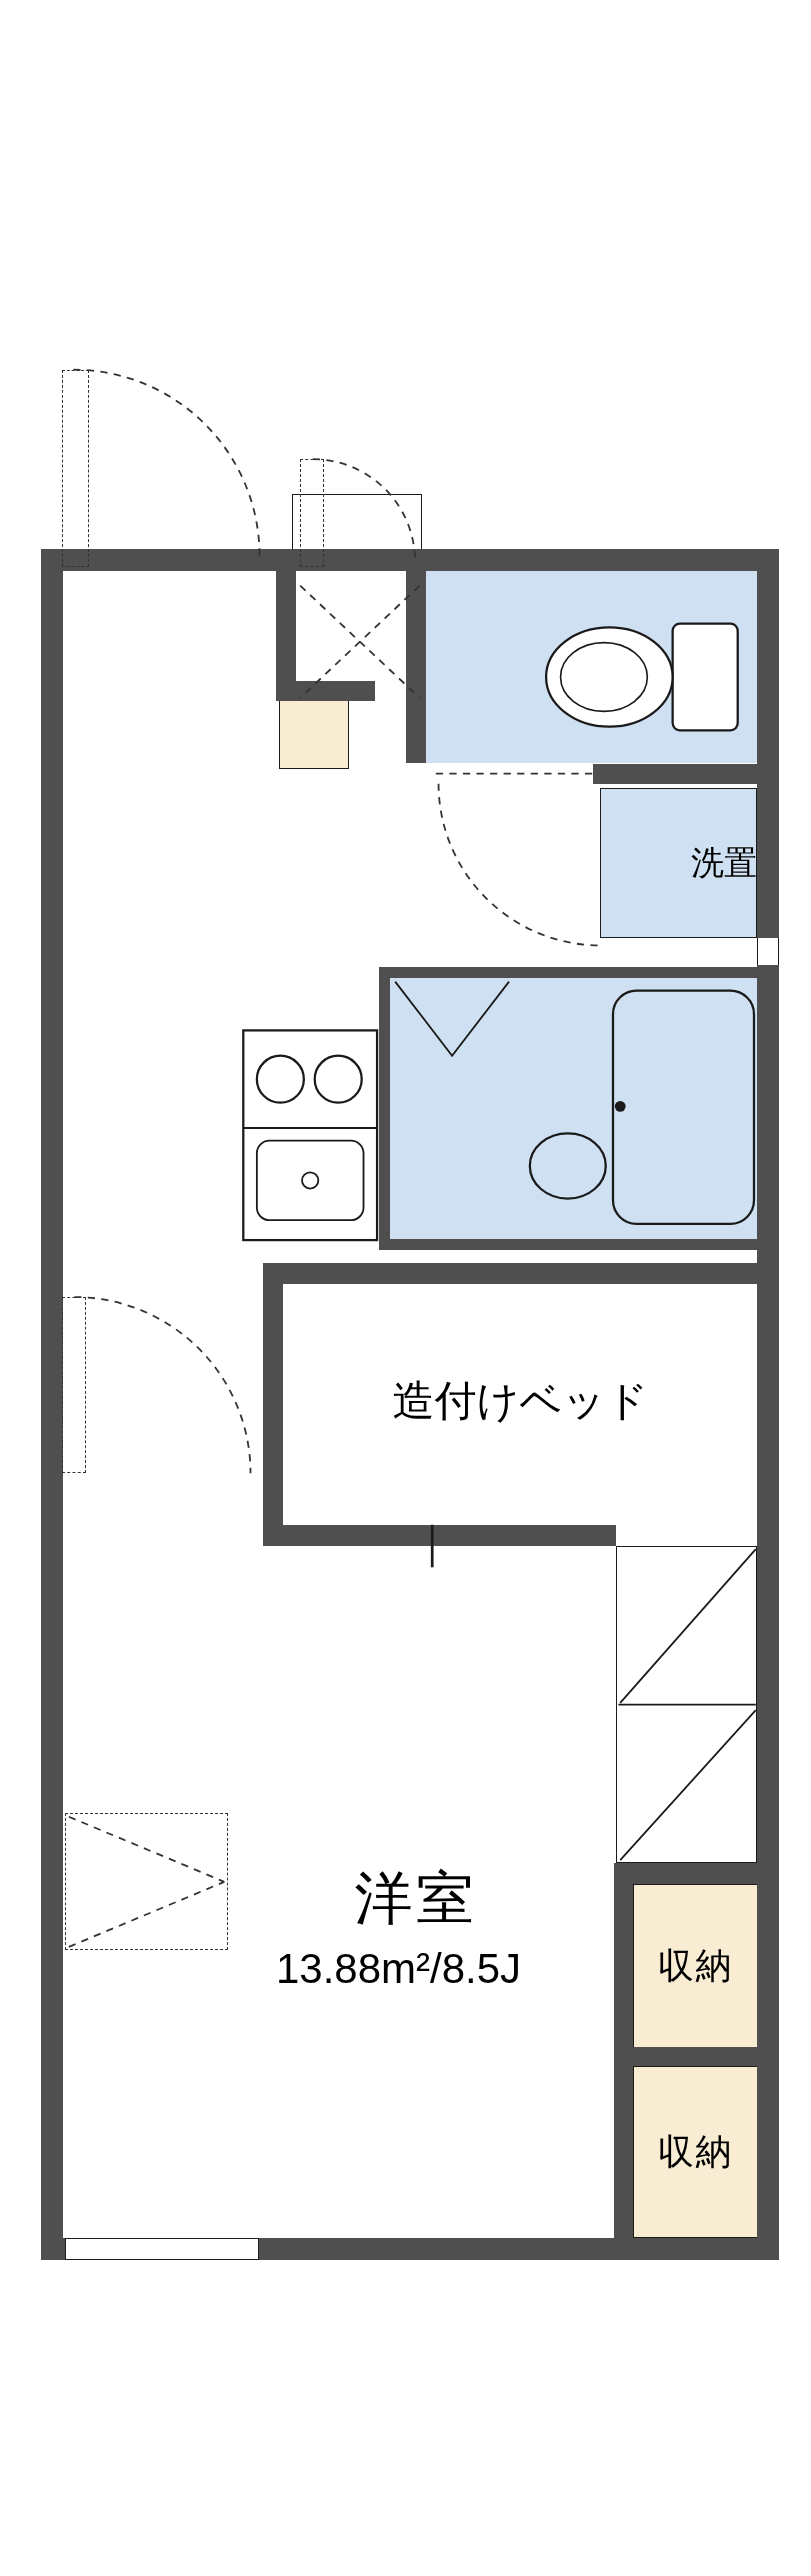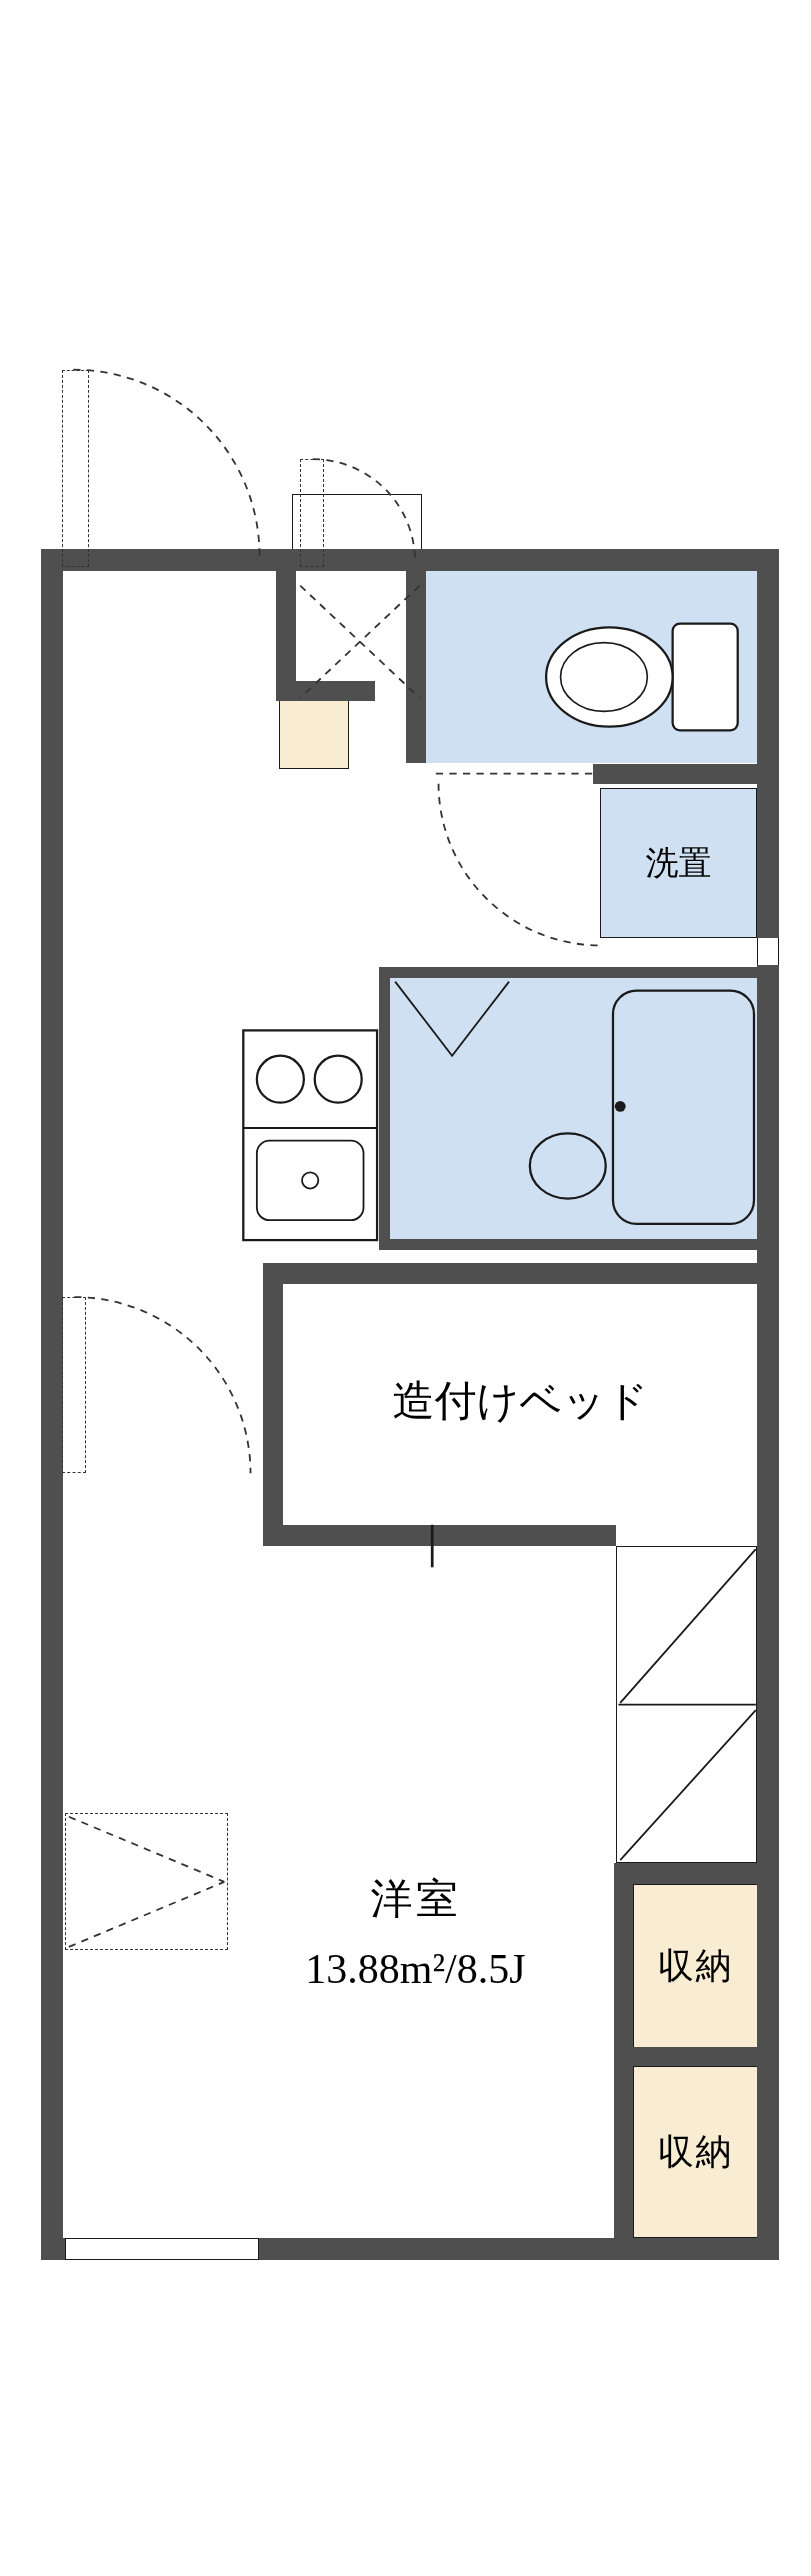--- a/index.html
+++ b/index.html
@@ -10,21 +10,21 @@
     font-family:"Liberation Sans","DejaVu Sans",sans-serif;
     overflow:hidden;
   }
   .wall{position:absolute;background:#4f4f4f;}
   .fill{position:absolute;}
   .box{position:absolute;box-sizing:border-box;border:1.8px solid #1a1a1a;}
   .dashed{position:absolute;box-sizing:border-box;border:1.8px dashed #333;}
   .lbl{position:absolute;display:flex;align-items:center;justify-content:center;color:#000;text-align:center;}
   .lbl-washer{font-size:33px;}
   .lbl-bed{font-size:42px;line-height:1.3;flex-direction:row;}
-  .lbl-room{font-size:42px;letter-spacing:3.6px;}
+  .lbl-room{font-size:58px;letter-spacing:3.6px;}
   .lbl-size{font-size:42px;}
   .lbl-storage{font-size:36px;letter-spacing:1.8px;text-align:center;}
   svg.linework{position:absolute;left:0;top:0;pointer-events:none;}
   .win-h{position:absolute;box-sizing:border-box;background:#fff;border-top:1.8px solid #1a1a1a;border-bottom:1.8px solid #1a1a1a;border-left:1.8px solid #1a1a1a;border-right:1.8px solid #1a1a1a;}
   .win-v{position:absolute;box-sizing:border-box;background:#fff;border-left:1.8px solid #1a1a1a;border-right:1.8px solid #1a1a1a;}
 </style>
 </head>
 <body>
 
 <div class="canvas">
@@ -105,32 +105,32 @@
 
     <g>
       <line x1="684" y1="1886" x2="836" y2="1886" stroke="#1a1a1a" stroke-width="2"></line>
       <line x1="836" y1="1714" x2="686" y2="1884" stroke="#1a1a1a" stroke-width="2"></line>
       <line x1="836" y1="1892" x2="686" y2="2058" stroke="#1a1a1a" stroke-width="2"></line>
     </g>
 
     <line x1="478" y1="1687" x2="478" y2="1734" stroke="#1a1a1a" stroke-width="3"></line>
   </svg>
 
-  <div class="lbl lbl-washer" style="left:600px;top:788px;width:157px;height:150px;">
+  <div class="lbl lbl-washer" style="left:600px;top:788px;width:157px;height:150px;justify-content:flex-end;">
     <span>洗置</span>
   </div>
 
   <div class="lbl lbl-bed" style="left:283px;top:1293px;width:475px;height:217px;">
     <span>造付けベッド</span>
   </div>
 
   <div class="lbl lbl-room" style="left:190px;top:1860px;width:452px;height:78px;">
     <span>洋室</span>
   </div>
-  <div class="lbl lbl-size" style="left:167px;top:1940px;width:497px;height:58px;font-family:Liberation Serif, serif;">
+  <div class="lbl lbl-size" style="left:150px;top:1940px;width:497px;height:58px;">
     <span>13.88m²/8.5J</span>
   </div>
 
   <div class="lbl lbl-storage" style="left:633px;top:1884px;width:125px;height:164px;">
     <span>収納</span>
   </div>
   <div class="lbl lbl-storage" style="left:633px;top:2066px;width:125px;height:172px;">
     <span>収納</span>
   </div>
 

